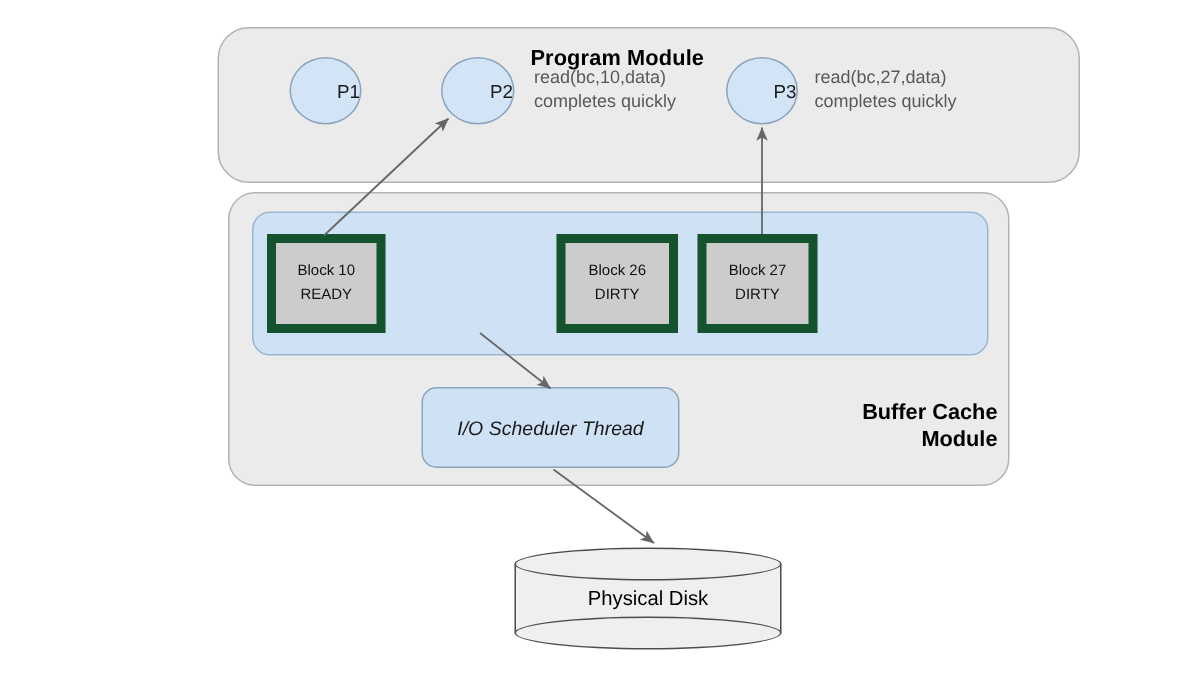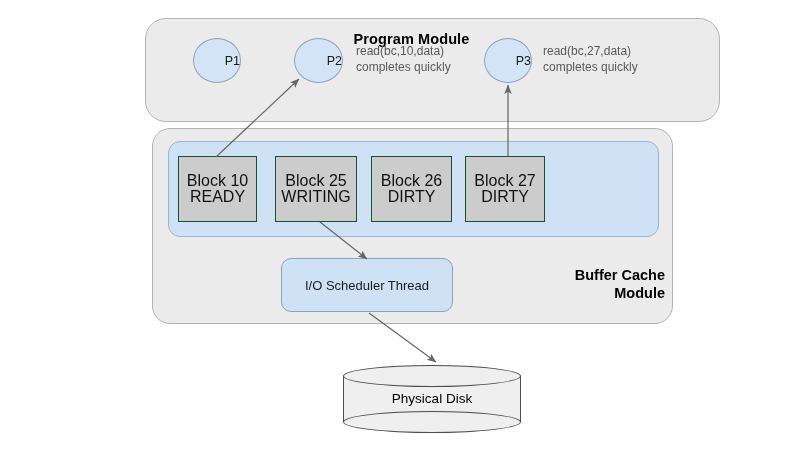--- a/index.html
+++ b/index.html
@@ -108,26 +108,26 @@
     width: 491px;
     height: 96px;
     background: #cfe2f5;
     border: 1px solid #9bb6cf;
     border-radius: 12px;
   }
 
   
   .cache-block {
     background: #cccccc;
-    border: 1px solid #14532d;
+    border: 6px solid #14532d;
     display: flex;
     flex-direction: column;
     align-items: center;
     justify-content: center;
-    font-size: 16px;
+    font-size: 10px;
     color: #111111;
     line-height: 16px;
     top: 156px;
     height: 66px;
   }
   #block-0 { left: 178px; width: 79px; }
   #block-1 { left: 275px; width: 82px; }
   #block-2 { left: 371px; width: 81px; }
   #block-3 { left: 465px; width: 80px; }
 
@@ -138,20 +138,21 @@
     width: 172px;
     height: 54px;
     background: #cfe2f5;
     border: 1px solid #8aa4bd;
     border-radius: 10px;
     display: flex;
     align-items: center;
     justify-content: center;
     font-size: 13px;
     color: #1a1a1a;
+    font-style: italic;
   }
 
   
   #physical-disk {
     left: 343px;
     top: 365px;
     width: 178px;
     height: 68px;
   }
   #physical-disk .cyl-body {
@@ -244,24 +245,20 @@
 completes quickly</div>
 
   <div class="node module" id="buffer-cache-module"></div>
 
   <div class="node" id="cache-panel"></div>
 
   <div class="node cache-block" id="block-0">
     <span>Block 10</span>
     <span>READY</span>
   </div>
-  <div class="node cache-block" id="block-1">
-    <span>Block 25</span>
-    <span>WRITING</span>
-  </div>
   <div class="node cache-block" id="block-2">
     <span>Block 26</span>
     <span>DIRTY</span>
   </div>
   <div class="node cache-block" id="block-3">
     <span>Block 27</span>
     <span>DIRTY</span>
   </div>
 
   <div class="node" id="io-scheduler">

